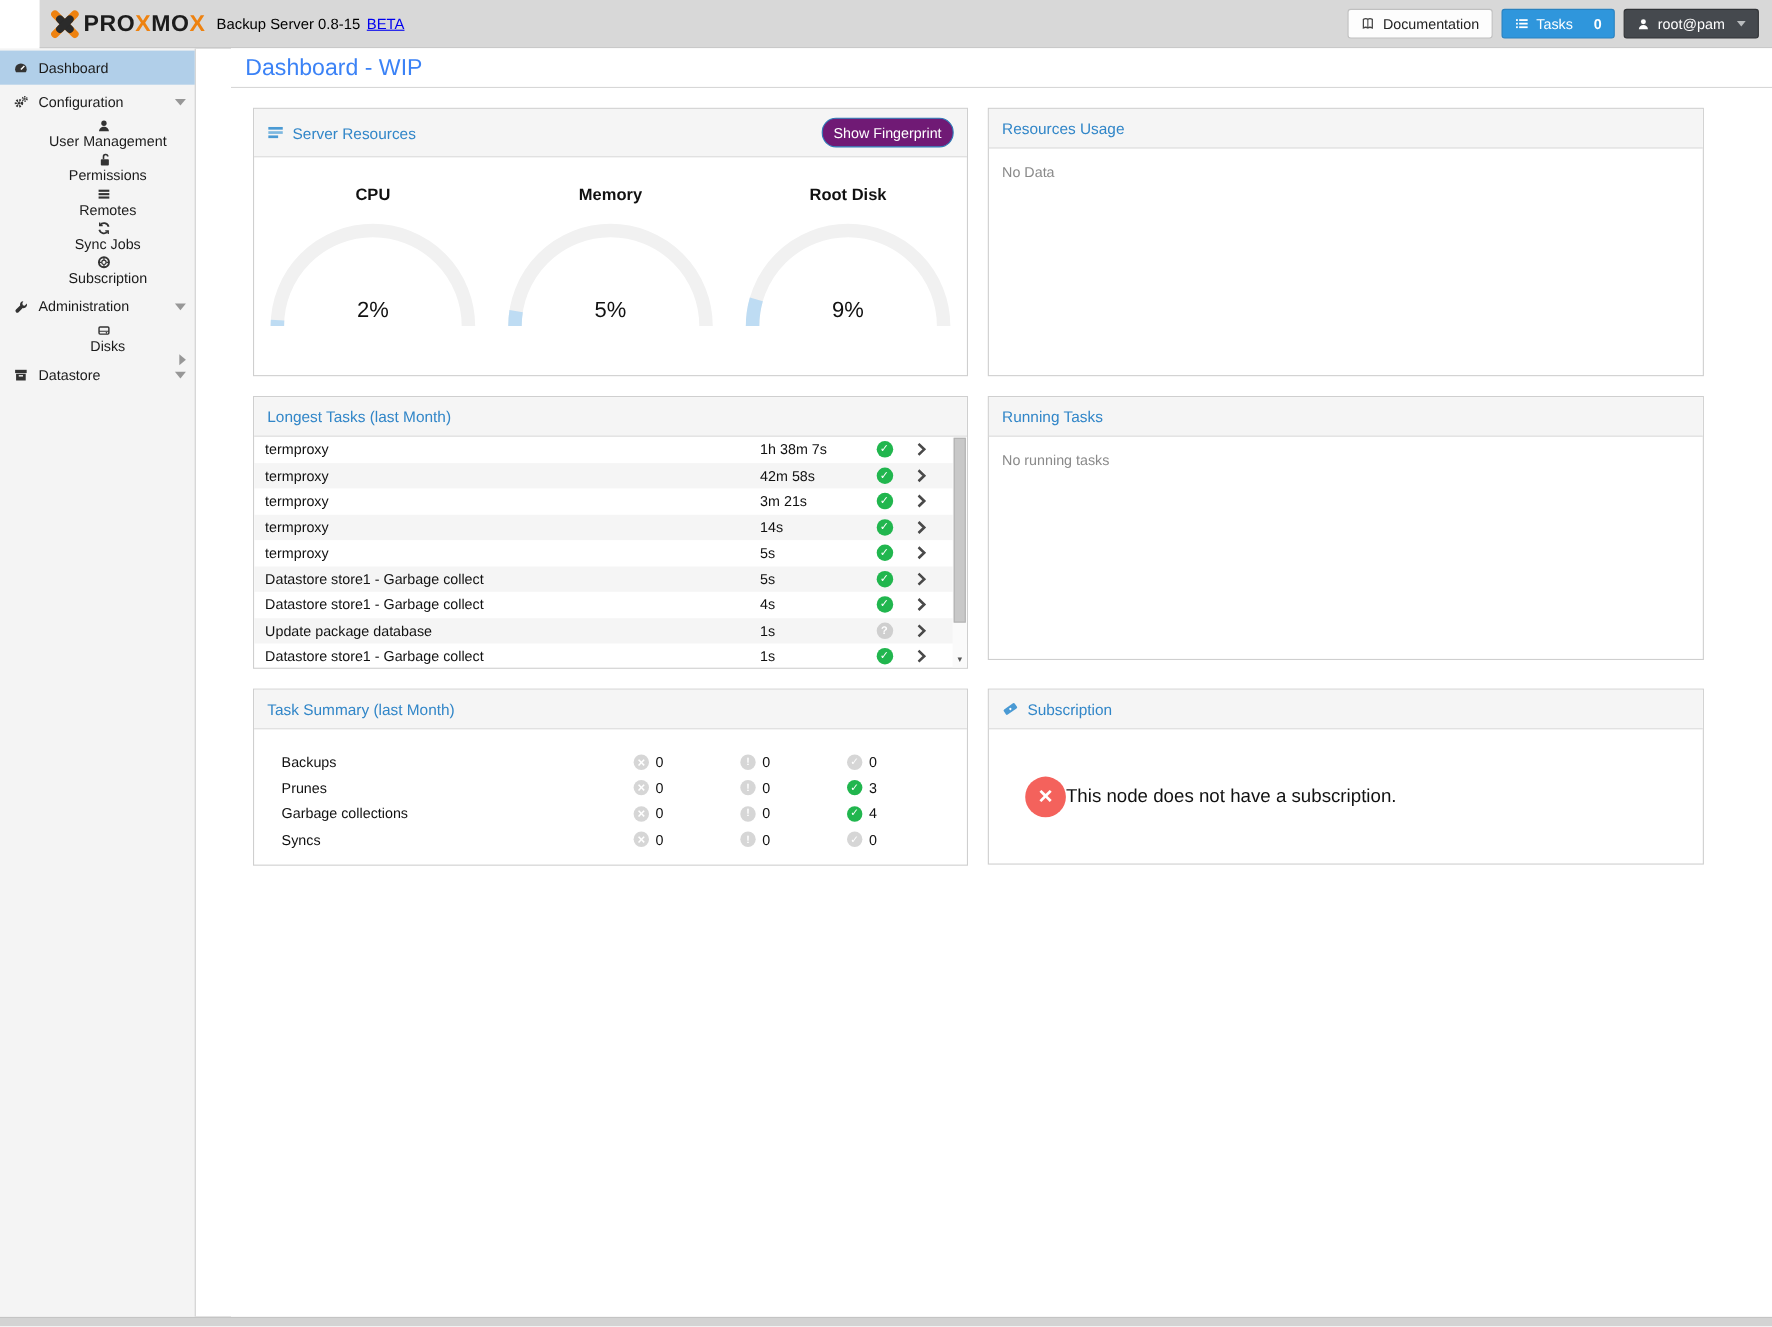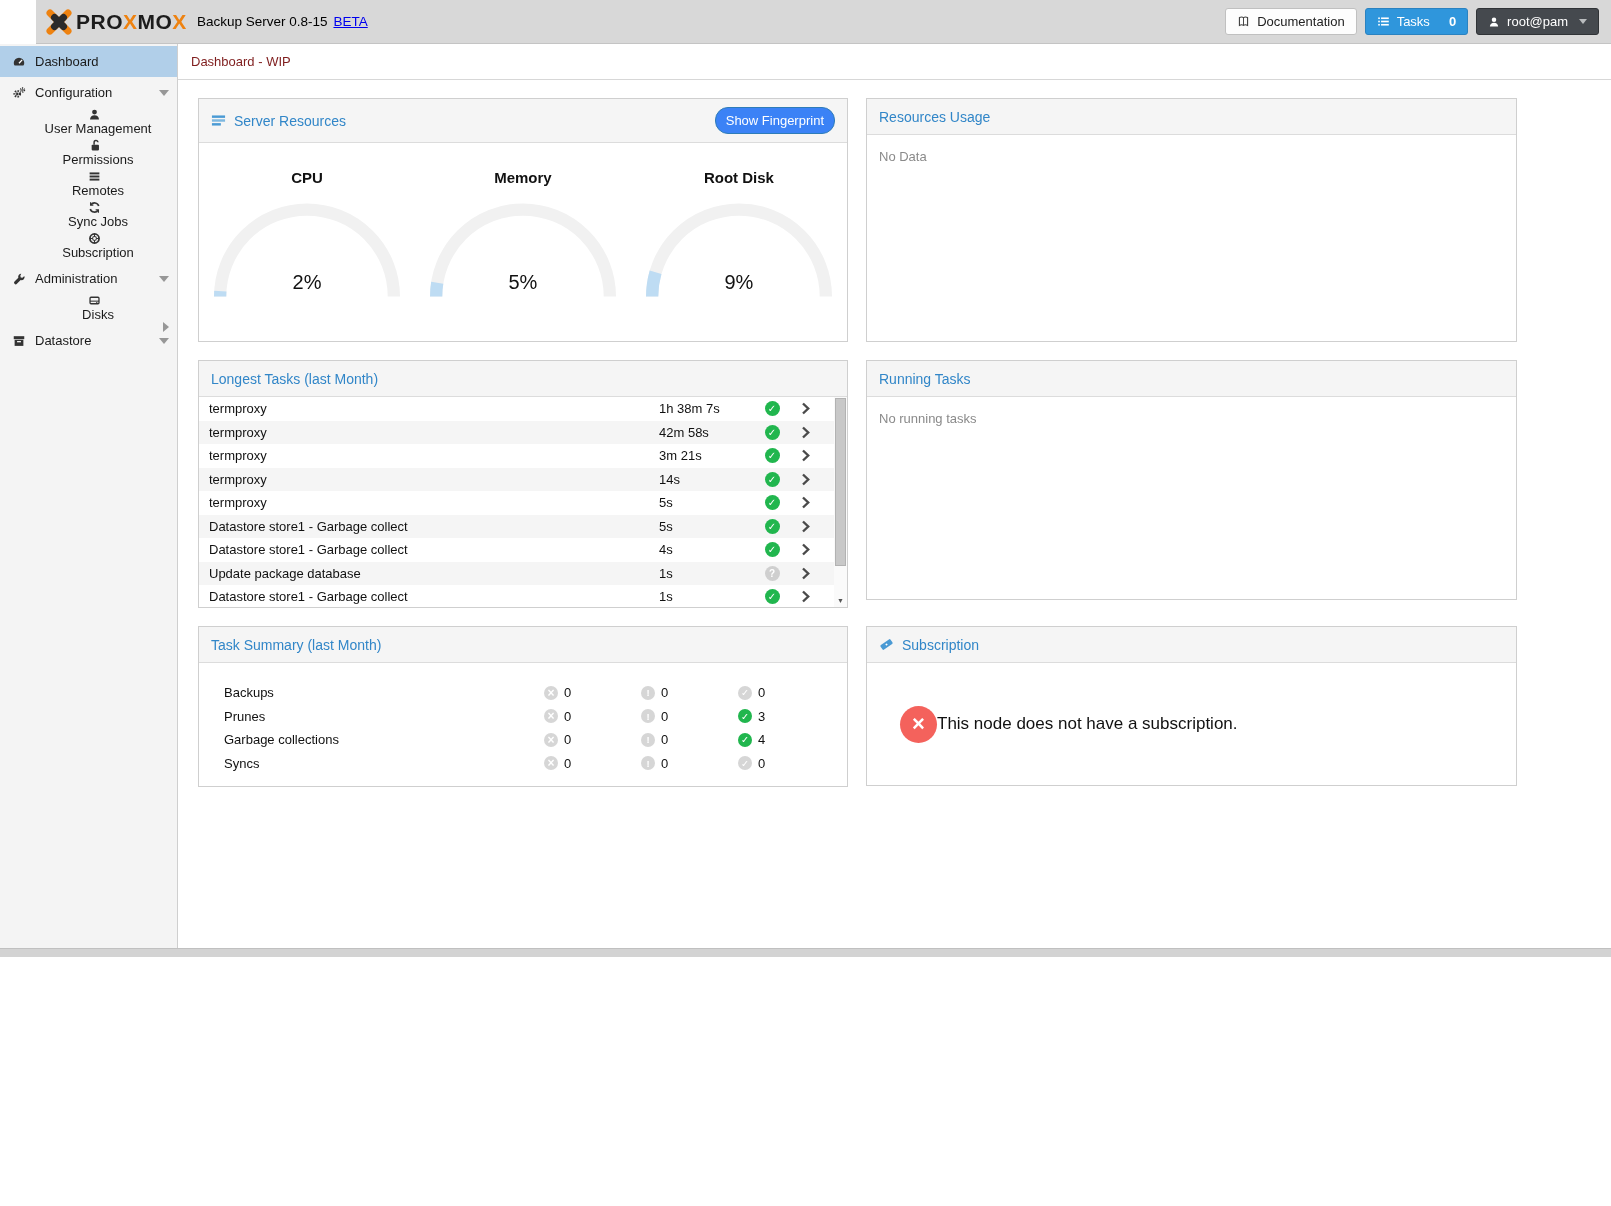--- a/index.html
+++ b/index.html
@@ -18,59 +18,59 @@
   .tb-btn { height:27px; display:flex; align-items:center; gap:7px; padding:0 11px;
     border-radius:3px; font-size:13px; cursor:pointer; }
   .btn-doc { background:#fdfdfd; border:1px solid #c0c0c0; color:#222; }
   .btn-tasks { background:#2f96dc; border:1px solid #2a82c0; color:#fff; }
   .btn-tasks .count { font-weight:bold; margin-left:12px; }
   .btn-user { background:#45494e; border:1px solid #303336; color:#fff; }
   .chev-dn { width:0; height:0; border-left:4px solid transparent; border-right:4px solid transparent;
     border-top:5px solid #b9bcbe; margin-left:4px; }
 
   
-  .app { display:flex; height:904px; }
+  .app { display:flex; height:1153px;gap:32px; }
   .sidebar { width:178px; background:#f4f4f4; border-right:1px solid #cfcfcf; padding-top:2px; flex:none; }
   .main { flex:1; background:#fff; display:flex; flex-direction:column; }
   .bottom-strip { height:9px; background:#d3d3d3; border-top:1px solid #c0c0c0; }
 
   
   .side-item { height:31px; display:flex; align-items:center; padding:0 8px 0 10px;
     font-size:13px; color:#1a1a1a; cursor:pointer; }
   .side-item.child { padding-left:27px;flex-direction:column; }
   .side-item.selected { background:#b1cfe9; }
   .sicon { width:18px; display:inline-flex; justify-content:center; margin-right:7px; flex:none; }
   .sarrow { margin-left:auto; }
   .arr-down { width:0; height:0; border-left:5px solid transparent; border-right:5px solid transparent;
     border-top:6px solid #979797; }
   .arr-right { width:0; height:0; border-top:5px solid transparent; border-bottom:5px solid transparent;
     border-left:6px solid #979797; }
 
   
   .title-bar { height:36px; display:flex; align-items:center; padding-left:13px;
     border-bottom:1px solid #d7d7d7; background:#fff; }
-  .page-title { font-size:13px; color:#7f1d1d;text-align:center; }
+  .page-title { font-size:21px; color:#3b82f6;text-align:center; }
   .content { padding:18px 0 0 20px; }
   .grid { display:grid; grid-template-columns:650px 651px; grid-template-rows:244px 248px 161px;
     column-gap:18px; row-gap:18px; align-items:start; }
 
   
   .panel { background:#fff; border:1px solid #cfcfcf; }
   .panel-header { background:#f5f5f5; border-bottom:1px solid #dcdcdc; display:flex;
     align-items:center; padding:0 12px; height:36px; }
   .panel-header.tall { height:44px; }
   .panel-title { font-size:14px; color:#3186c8; }
   .ph-icon { display:inline-flex; margin-right:8px; }
   .empty-text { font-size:13px; color:#8a8a8a; padding:14px 12px; }
 
   .p-sr { height:244px; } .p-du { height:244px; }
   .p-lt { height:248px; } .p-rt { height:240px; }
   .p-ts { height:161px; } .p-sub { height:160px; }
 
-  .btn-fingerprint { margin-left:auto; background:#3b82f6; border:1px solid #2e7cb8; color:#fff;
+  .btn-fingerprint { margin-left:auto; background:#701a75; border:1px solid #2e7cb8; color:#fff;
     font-size:13px; padding:5px 10px; border-radius:13px; cursor:pointer; }
 
   
   .gauges { display:flex; padding-top:26px; }
   .gauge { width:33.33%; text-align:center; }
   .gauge-label { font-size:15px; font-weight:bold; color:#111; margin-bottom:16px; }
   .gauge-arc { position:relative; width:190px; margin:0 auto; height:100px; }
   .arc-track { fill:none; stroke:#f1f1f1; stroke-width:13; }
   .arc-value { fill:none; stroke:#bedcf3; stroke-width:13; }
   .gauge-pct { position:absolute; left:0; right:0; bottom:8px; font-size:20px; color:#111; }

